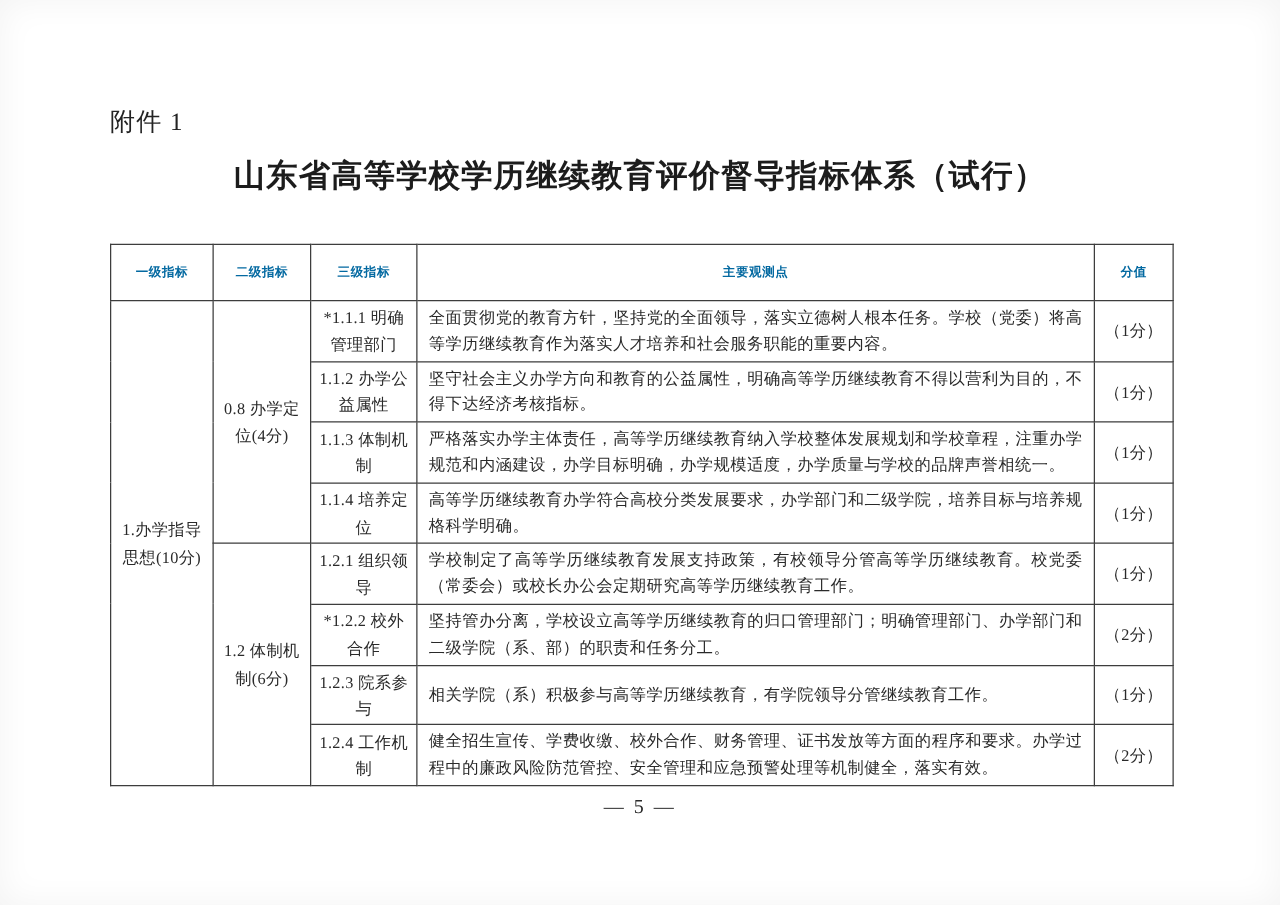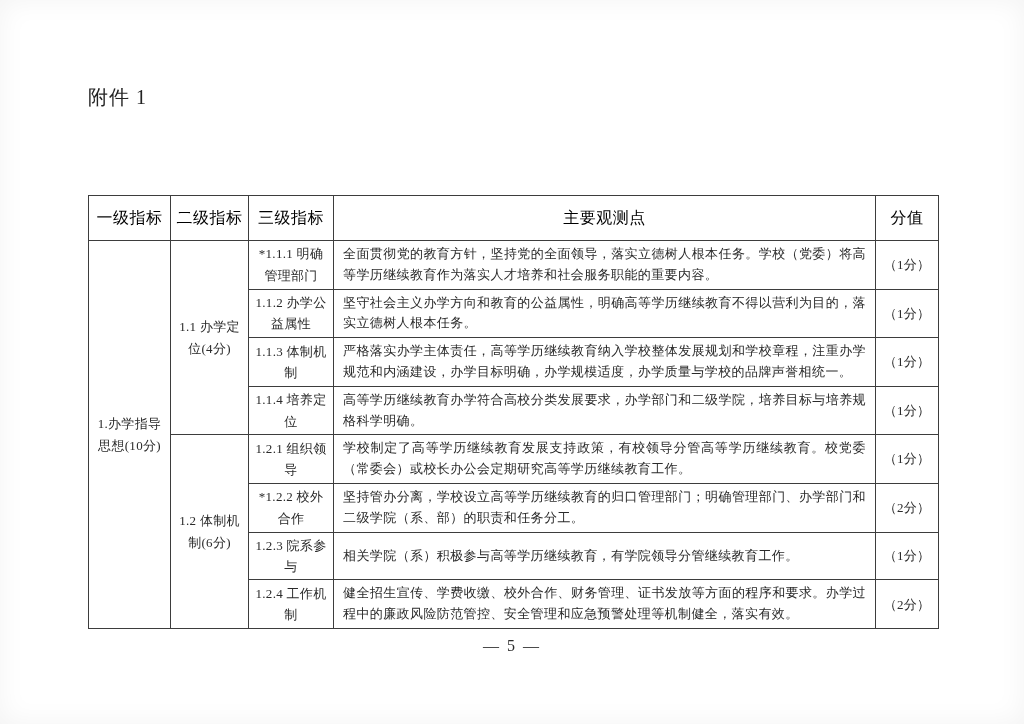--- a/index.html
+++ b/index.html
@@ -49,25 +49,25 @@
   .c-l2   { width: 78px; }
   .c-l3   { width: 85px; }
   .c-obs  { width: 542px; }
   .c-score{ width: 63px; }
   th, td {
     border: 1px solid #3d3d3d;
     vertical-align: middle;
   }
   thead tr { height: 45px; }
   thead th {
-    font-size: 16px;
-    font-weight: normal;
+    font-size: 10px;
+    font-weight: bold;
     text-align: center;
     letter-spacing: 0.5px;
-    color: #000000;
+    color: #0369a1;
   }
   tbody tr { height: 45px; }
   td { font-size: 13px; color: #2a2a2a; }
   td.l1, td.l2, td.l3, td.score {
     text-align: center;
     padding: 2px 5px;
     line-height: 1.65;
     letter-spacing: 0.3px;
   }
   td.obs {
@@ -86,20 +86,21 @@
     color: #2a2a2a;
   }
 </style>
 </head>
 <body>
 
 <div class="page">
 
   <div class="attachment">附件 1</div>
 
+  <div class="doc-title">山东省高等学校学历继续教育评价督导指标体系（试行）</div>
 
   <table class="indicator">
     <colgroup>
       <col class="c-l1">
         <col class="c-l2">
         <col class="c-l3">
         <col class="c-obs">
         <col class="c-score">
     </colgroup>
     <thead>
@@ -107,28 +108,28 @@
         <th>一级指标</th>
         <th>二级指标</th>
         <th>三级指标</th>
         <th>主要观测点</th>
         <th>分值</th>
       </tr>
     </thead>
     <tbody>
       <tr>
         <td class="l1" rowspan="8">1.办学指导思想(10分)</td>
-        <td class="l2" rowspan="4">1.1 办学定位(4分)</td>
+        <td class="l2" rowspan="4">0.8 办学定位(4分)</td>
         <td class="l3">*1.1.1 明确管理部门</td>
         <td class="obs">全面贯彻党的教育方针，坚持党的全面领导，落实立德树人根本任务。学校（党委）将高等学历继续教育作为落实人才培养和社会服务职能的重要内容。</td>
         <td class="score">（1分）</td>
       </tr>
       <tr>
         <td class="l3">1.1.2 办学公益属性</td>
-        <td class="obs">坚守社会主义办学方向和教育的公益属性，明确高等学历继续教育不得以营利为目的，落实立德树人根本任务。</td>
+        <td class="obs">坚守社会主义办学方向和教育的公益属性，明确高等学历继续教育不得以营利为目的，不得下达经济考核指标。</td>
         <td class="score">（1分）</td>
       </tr>
       <tr>
         <td class="l3">1.1.3 体制机制</td>
         <td class="obs">严格落实办学主体责任，高等学历继续教育纳入学校整体发展规划和学校章程，注重办学规范和内涵建设，办学目标明确，办学规模适度，办学质量与学校的品牌声誉相统一。</td>
         <td class="score">（1分）</td>
       </tr>
       <tr>
         <td class="l3">1.1.4 培养定位</td>
         <td class="obs">高等学历继续教育办学符合高校分类发展要求，办学部门和二级学院，培养目标与培养规格科学明确。</td>

